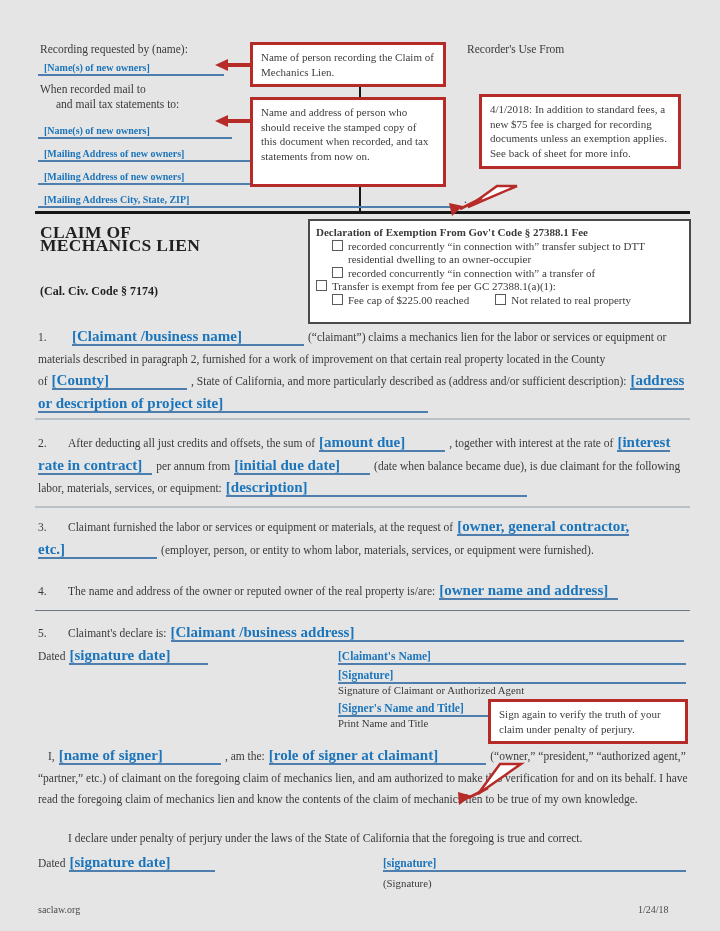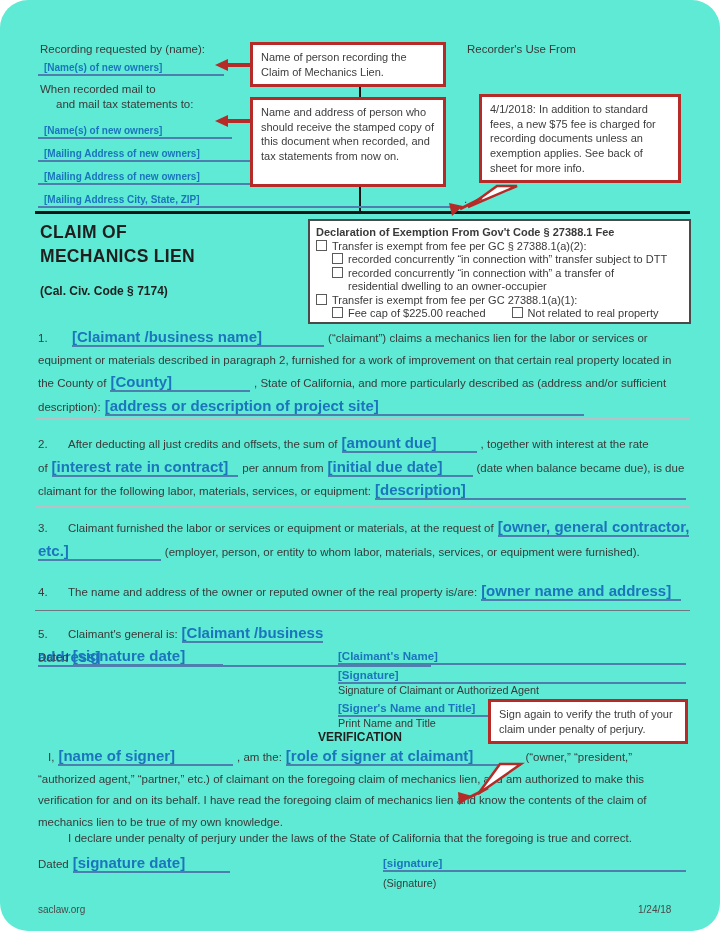--- a/index.html
+++ b/index.html
@@ -1,17 +1,17 @@
 <!DOCTYPE html>
 <html><head>
 <meta charset="utf-8">
 <style>
   html,body{margin:0;padding:0;background:#ffffff;}
-  .paper{position:relative;width:720px;height:931px;background:#5eead4;
-         font-family:Liberation Sans, sans-serif;color:#3a3a3a;overflow:hidden;border-radius:28px;}
+  .paper{position:relative;width:720px;height:931px;background:#e5e5e5;
+         font-family:Liberation Serif, serif;color:#3a3a3a;overflow:hidden;}
   .abs{position:absolute;}
   .lbl{font-size:11.5px;line-height:15px;color:#3a3a3a;}
   .field{color:#1b75bc;font-weight:bold;font-size:15px;
          border-bottom:2px solid #4d7ead;margin:0 4px;}
   .hfield{display:inline-block;color:#1b75bc;font-weight:bold;font-size:10px;
           border-bottom:2px solid #4d7ead;padding:0 0 1px 6px;white-space:nowrap;}
   .callout{position:absolute;border:3px solid #b62b28;background:#ffffff;
            padding:5px 8px;font-size:11px;line-height:1.33;color:#3d3d3d;z-index:2;}
   .par{font-size:11.5px;line-height:21.5px;color:#3a3a3a;}
   .pnum{display:inline-block;width:30px;}
@@ -64,29 +64,28 @@
   </div>
 
   <div class="abs lbl" style="left:467px;top:42px;">Recorder's Use From</div>
 
   <div class="callout" style="left:250px;top:42px;width:174px;">Name of person recording the Claim of Mechanics Lien.</div>
   <div class="callout" style="left:250px;top:97px;width:174px;height:74px;">Name and address of person who should receive the stamped copy of this document when recorded, and tax statements from now on.</div>
   <div class="callout" style="left:479px;top:94px;width:180px;">4/1/2018: In addition to standard fees, a new $75 fee is charged for recording documents unless an exemption applies. See back of sheet for more info.</div>
   <div class="callout" style="left:488px;top:699px;width:178px;">Sign again to verify the truth of your claim under penalty of perjury.</div>
 
   <div class="abs bodytitle" style="left:40px;top:221px;">CLAIM OF</div>
-  <div class="abs bodytitle" style="left:40px;top:245px;">MECHANICS LIEN</div>
+  <div class="abs bodytitle" style="left:40px;top:234px;">MECHANICS LIEN</div>
   <div class="abs code" style="left:40px;top:284px;">(Cal. Civ. Code § 7174)</div>
 
   <div class="decbox">
     <div class="decrow" style="font-weight:bold;line-height:15px;">Declaration of Exemption From Gov't Code § 27388.1 Fee</div>
-    <div class="decrow"><span class="cb"></span><span>Transfer is exempt from fee per GC § 27388.1(a)(2):</span></div>
     <div class="decrow" style="padding-left:16px;"><span class="cb"></span><span>recorded concurrently “in connection with” transfer subject to DTT</span></div>
+    <div class="decrow" style="padding-left:32px;">residential dwelling to an owner-occupier</div>
     <div class="decrow" style="padding-left:16px;"><span class="cb"></span><span>recorded concurrently “in connection with” a transfer of</span></div>
-    <div class="decrow" style="padding-left:32px;">residential dwelling to an owner-occupier</div>
     <div class="decrow"><span class="cb"></span><span>Transfer is exempt from fee per GC 27388.1(a)(1):</span></div>
     <div class="decrow" style="padding-left:16px;"><span class="cb"></span><span>Fee cap of $225.00 reached</span><span style="display:inline-block;width:26px;"></span><span class="cb"></span><span>Not related to real property</span></div>
   </div>
 
   <div class="abs par" style="left:38px;top:326px;width:652px;">
     <span class="pnum">1.</span><span class="field" style="padding-right:62px;">[Claimant /business name]</span><span>(“claimant”) claims a mechanics lien for the labor or services or equipment or materials described in paragraph 2, furnished for a work of improvement on that certain real property located in the County of</span><span class="field" style="padding-right:78px;">[County]</span><span>, State of California, and more  particularly described as (address and/or sufficient description):</span><span class="field" style="padding-right:205px;">[address or description of project site]</span>
   </div>
   <div class="sep" style="top:418px;"></div>
 
   <div class="abs par" style="left:38px;top:432px;width:652px;">
@@ -97,35 +96,34 @@
   <div class="abs par" style="left:38px;top:516px;width:652px;">
     <span class="pnum">3.</span><span>Claimant furnished the labor or services or equipment or materials, at the request of</span><span class="field" style="padding-right:92px;">[owner, general contractor, etc.]</span><span>(employer, person, or entity to whom labor, materials, services, or equipment were furnished).</span>
   </div>
 
   <div class="abs par" style="left:38px;top:580px;width:652px;">
     <span class="pnum">4.</span><span>The name and address of the owner or reputed owner of the real property is/are:</span><span class="field" style="padding-right:10px;">[owner name and address]</span>
   </div>
   <div class="blankline" style="top:610px;"></div>
 
   <div class="abs par" style="left:38px;top:622px;width:660px;">
-    <span class="pnum">5.</span><span>Claimant's general is:</span><span class="field" style="padding-right:330px;">[Claimant /business address]</span>
+    <span class="pnum">5.</span><span>Claimant's declare is:</span><span class="field" style="padding-right:330px;">[Claimant /business address]</span>
   </div>
 
   <div class="abs par" style="left:38px;top:645px;">
     <span>Dated</span><span class="field" style="padding-right:38px;">[signature date]</span>
   </div>
   <div class="abs" style="left:338px;top:646px;width:348px;">
     <div><span class="sigfield">[Claimant's Name]</span></div>
     <div><span class="sigfield">[Signature]</span></div>
     <div class="caption">Signature of Claimant or Authorized Agent</div>
     <div><span class="sigfield">[Signer's Name and Title]</span></div>
     <div class="caption">Print Name and Title</div>
   </div>
 
-  <div class="abs verif-head" style="left:0;top:730px;width:720px;">VERIFICATION</div>
 
   <div class="abs par" style="left:38px;top:745px;width:652px;text-indent:10px;">
     <span>I,</span><span class="field" style="padding-right:58px;">[name of signer]</span><span>, am the:</span><span class="field" style="padding-right:48px;">[role of signer at claimant]</span><span>(“owner,” “president,” “authorized agent,” “partner,” etc.) of claimant on the foregoing claim of mechanics lien, and am authorized to make this verification for and on its behalf. I have read the foregoing claim of mechanics lien and know the contents of the claim of mechanics lien to be true of my own knowledge.</span>
   </div>
   <div class="abs par" style="left:38px;top:828px;width:652px;text-indent:30px;">I declare under penalty of perjury under the laws of the State of California that the foregoing is true and correct.</div>
 
   <div class="abs par" style="left:38px;top:852px;">
     <span>Dated</span><span class="field" style="padding-right:45px;">[signature date]</span>
   </div>
   <div class="abs" style="left:383px;top:853px;width:303px;">

